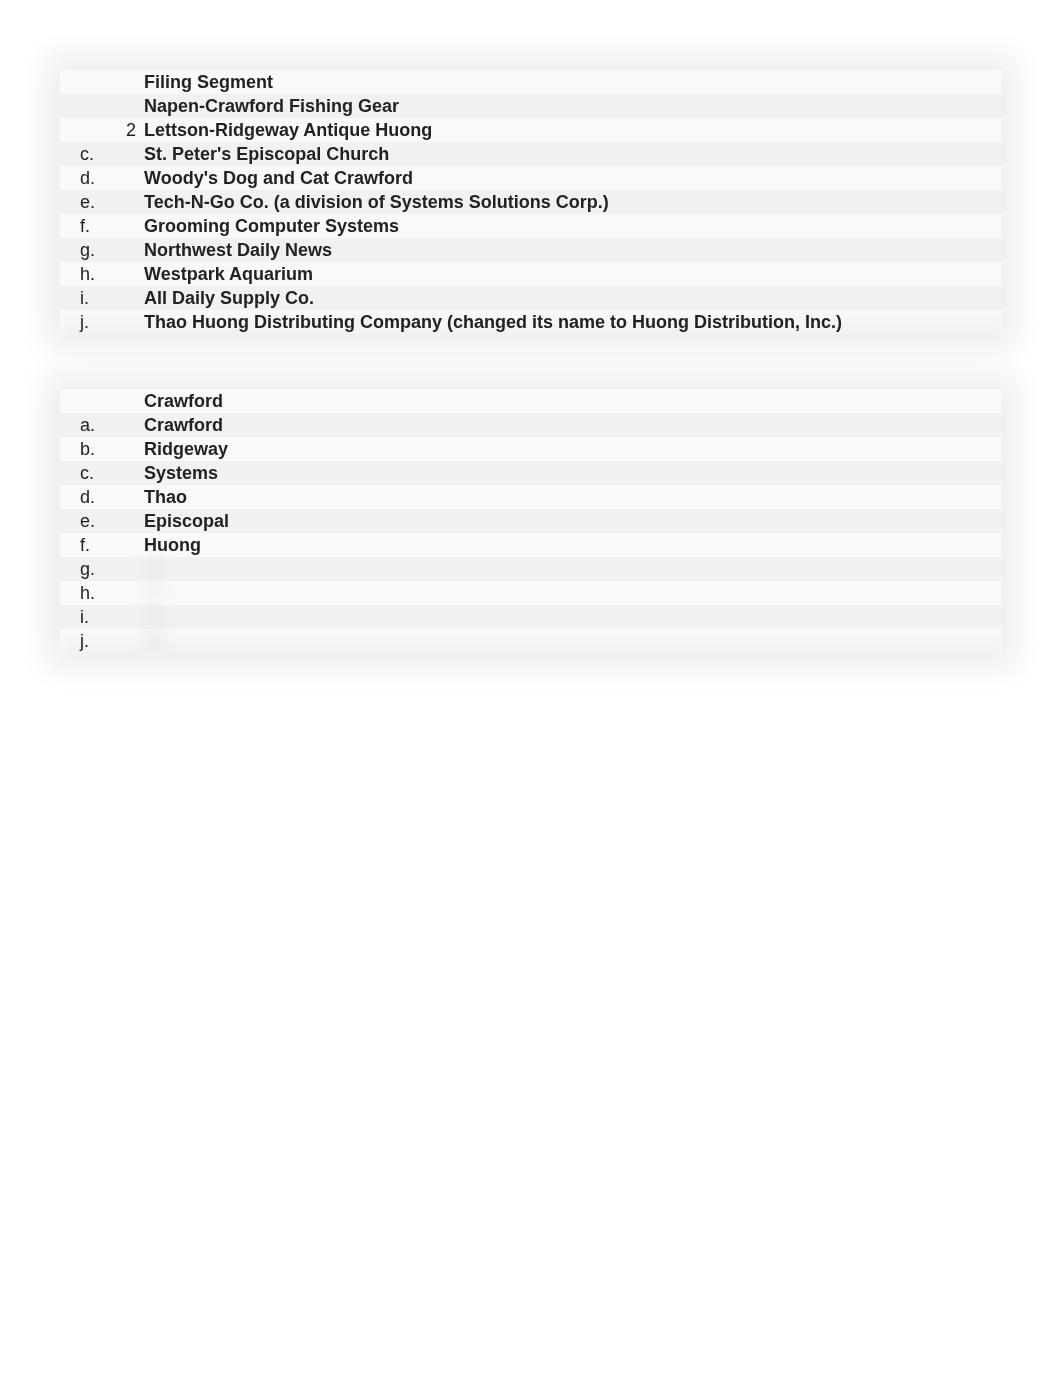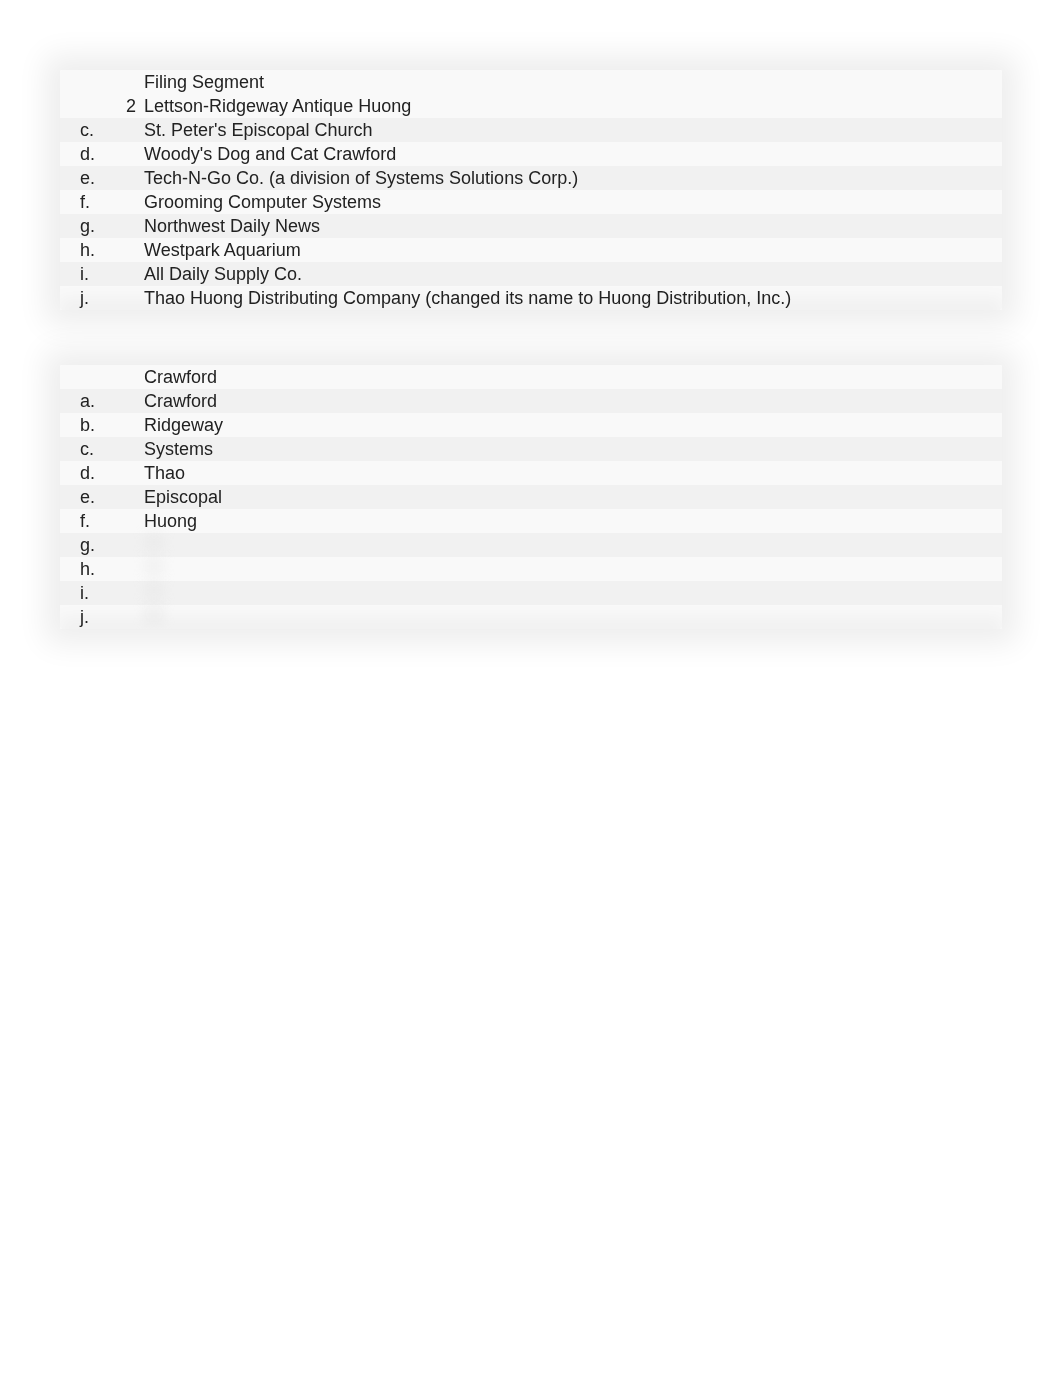--- a/index.html
+++ b/index.html
@@ -40,20 +40,21 @@
     }
     .col-num {
       width: 20px;
       text-align: right;
       flex-shrink: 0;
       padding-right: 4px;
     }
     .col-text {
       flex: 1;
       padding-left: 4px;
+      font-weight: bold;
     }
     .blur-trail {
       position: relative;
     }
     .blur-trail::after {
       content: "";
       position: absolute;
       left: 0;
       right: 0;
       bottom: -20px;
@@ -79,20 +80,25 @@
   </style>
 </head>
 <body>
 
 <div class="table-block blur-trail" id="table1">
     <div class="row odd">
       <div class="col-label"></div>
       <div class="col-num"></div>
       <div class="col-text">Filing Segment</div>
     </div>
+    <div class="row even">
+      <div class="col-label"></div>
+      <div class="col-num"></div>
+      <div class="col-text">Napen-Crawford Fishing Gear</div>
+    </div>
     <div class="row odd">
       <div class="col-label"></div>
       <div class="col-num">2</div>
       <div class="col-text">Lettson-Ridgeway Antique Huong</div>
     </div>
     <div class="row even">
       <div class="col-label">c.</div>
       <div class="col-num"></div>
       <div class="col-text">St. Peter's Episcopal Church</div>
     </div>

